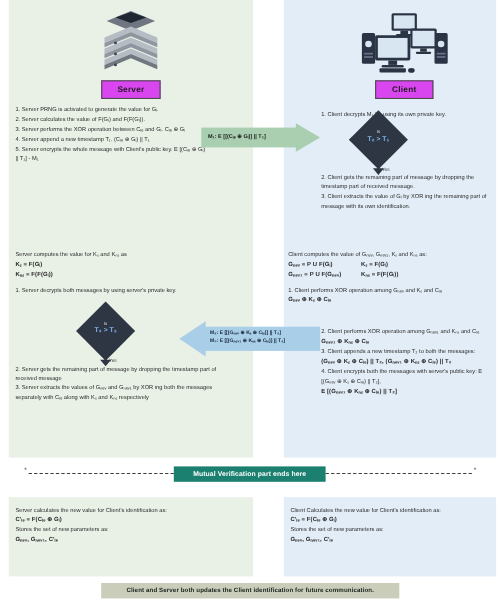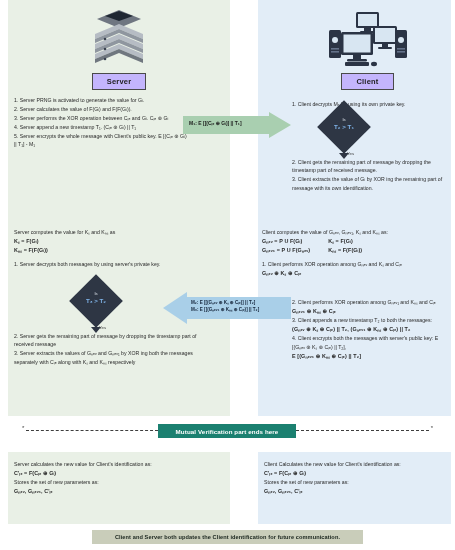--- a/index.html
+++ b/index.html
@@ -21,21 +21,21 @@
   .bg-client-lower { position:absolute; left:258px; top:452px; width:193px; height:72px; background:#e2edf7; }
 
   
   .hdr { position:absolute; text-align:center; }
   .hdr-server { left:8px; top:8px; width:222px; }
   .hdr-client { left:258px; top:8px; width:219px; }
 
   .label-box {
     display:inline-block;
     border:1px solid #4a4a4a;
-    background:#c4b5fd;
+    background:#d946ef;
     padding:3px 14px;
     font-weight:bold;
     font-size:7.5px;
     letter-spacing:.2px;
     color:#1d1d1d;
     margin-top:3px;
   }
 
   
   .txt { position:absolute; line-height:1.62; }

